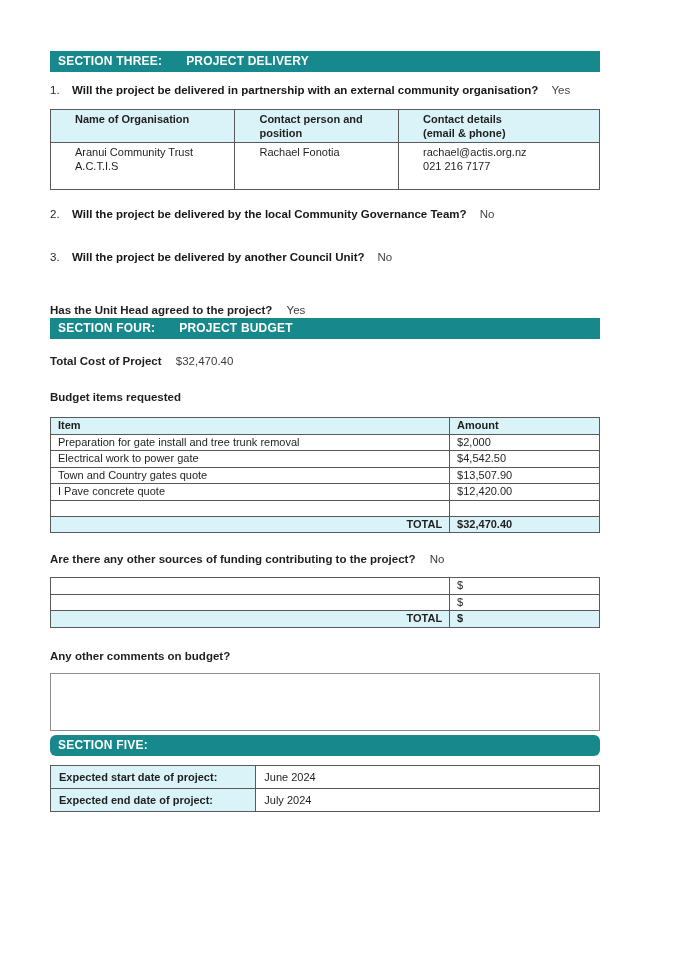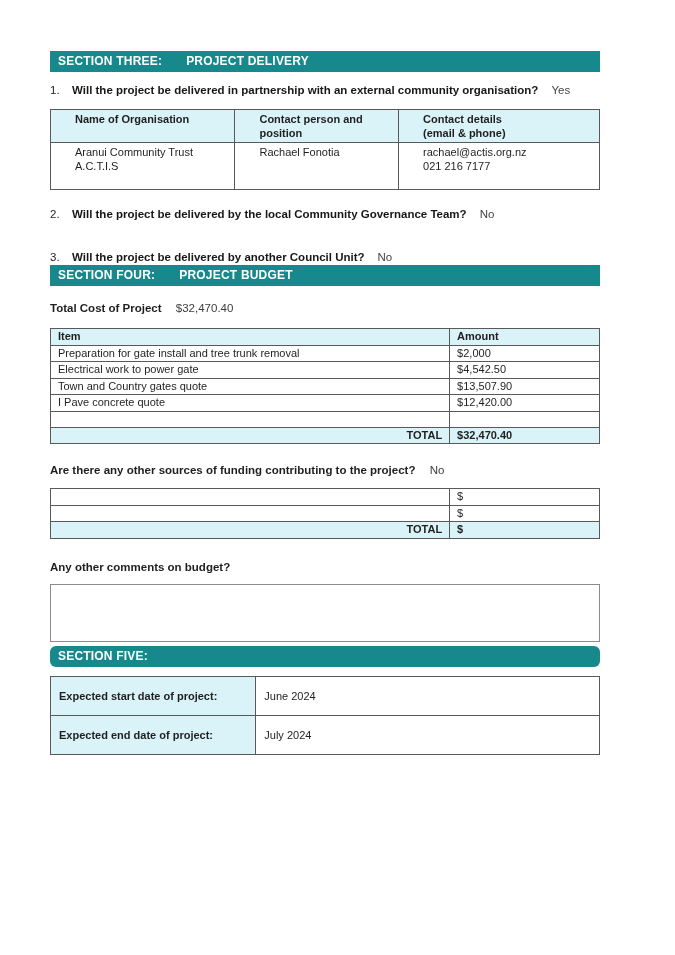--- a/index.html
+++ b/index.html
@@ -69,21 +69,21 @@
 
   .comments-box {
     margin-top:9px; height:58px;
     border:1px solid #8c8c8c; background:#ffffff;
   }
 
   
   .timeline-table { margin-top:9px; }
   .timeline-table col.c1 { width:37.4%; }
   .timeline-table col.c2 { width:62.6%; }
-  .timeline-table td { padding:12px 8px; height:23px; line-height:14px; vertical-align:middle; }
+  .timeline-table td { padding:4px 8px; height:23px; line-height:14px; vertical-align:middle; }
   .timeline-table td.lblcell { background:#d9f3f8; font-weight:bold; }
 </style>
 </head>
 <body>
 
 <div class="content">
 
   <div class="band">
     <span>SECTION THREE:</span>
     <span class="band-title">PROJECT DELIVERY</span>
@@ -129,31 +129,38 @@
     <span class="q-text">Will the project be delivered by the local Community Governance Team?</span>
     <span class="q-answer">No</span>
   </div>
 
   <div class="question mt-q3">
     <span class="q-num">3.</span>
     <span class="q-text">Will the project be delivered by another Council Unit?</span>
     <span class="q-answer">No</span>
   </div>
 
+  <div class="label-line mt-unithead">
+    <span class="lbl">Has the Unit Head agreed to the project?</span>
+    <span class="val">Yes</span>
+  </div>
 
   <div class="band mt-band2">
     <span>SECTION FOUR:</span>
     <span class="band-title">PROJECT BUDGET</span>
   </div>
 
   <div class="label-line mt-totalcost">
     <span class="lbl">Total Cost of Project</span>
     <span class="val">$32,470.40</span>
   </div>
 
+  <div class="label-line mt-budgethead">
+    <span class="lbl">Budget items requested</span>
+  </div>
 
   <table class="budget-table">
     <colgroup>
         <col class="c1">
         <col class="c2">
       </colgroup>
     <tbody>
         <tr>
       <th>Item</th>
       <th>Amount</th>

